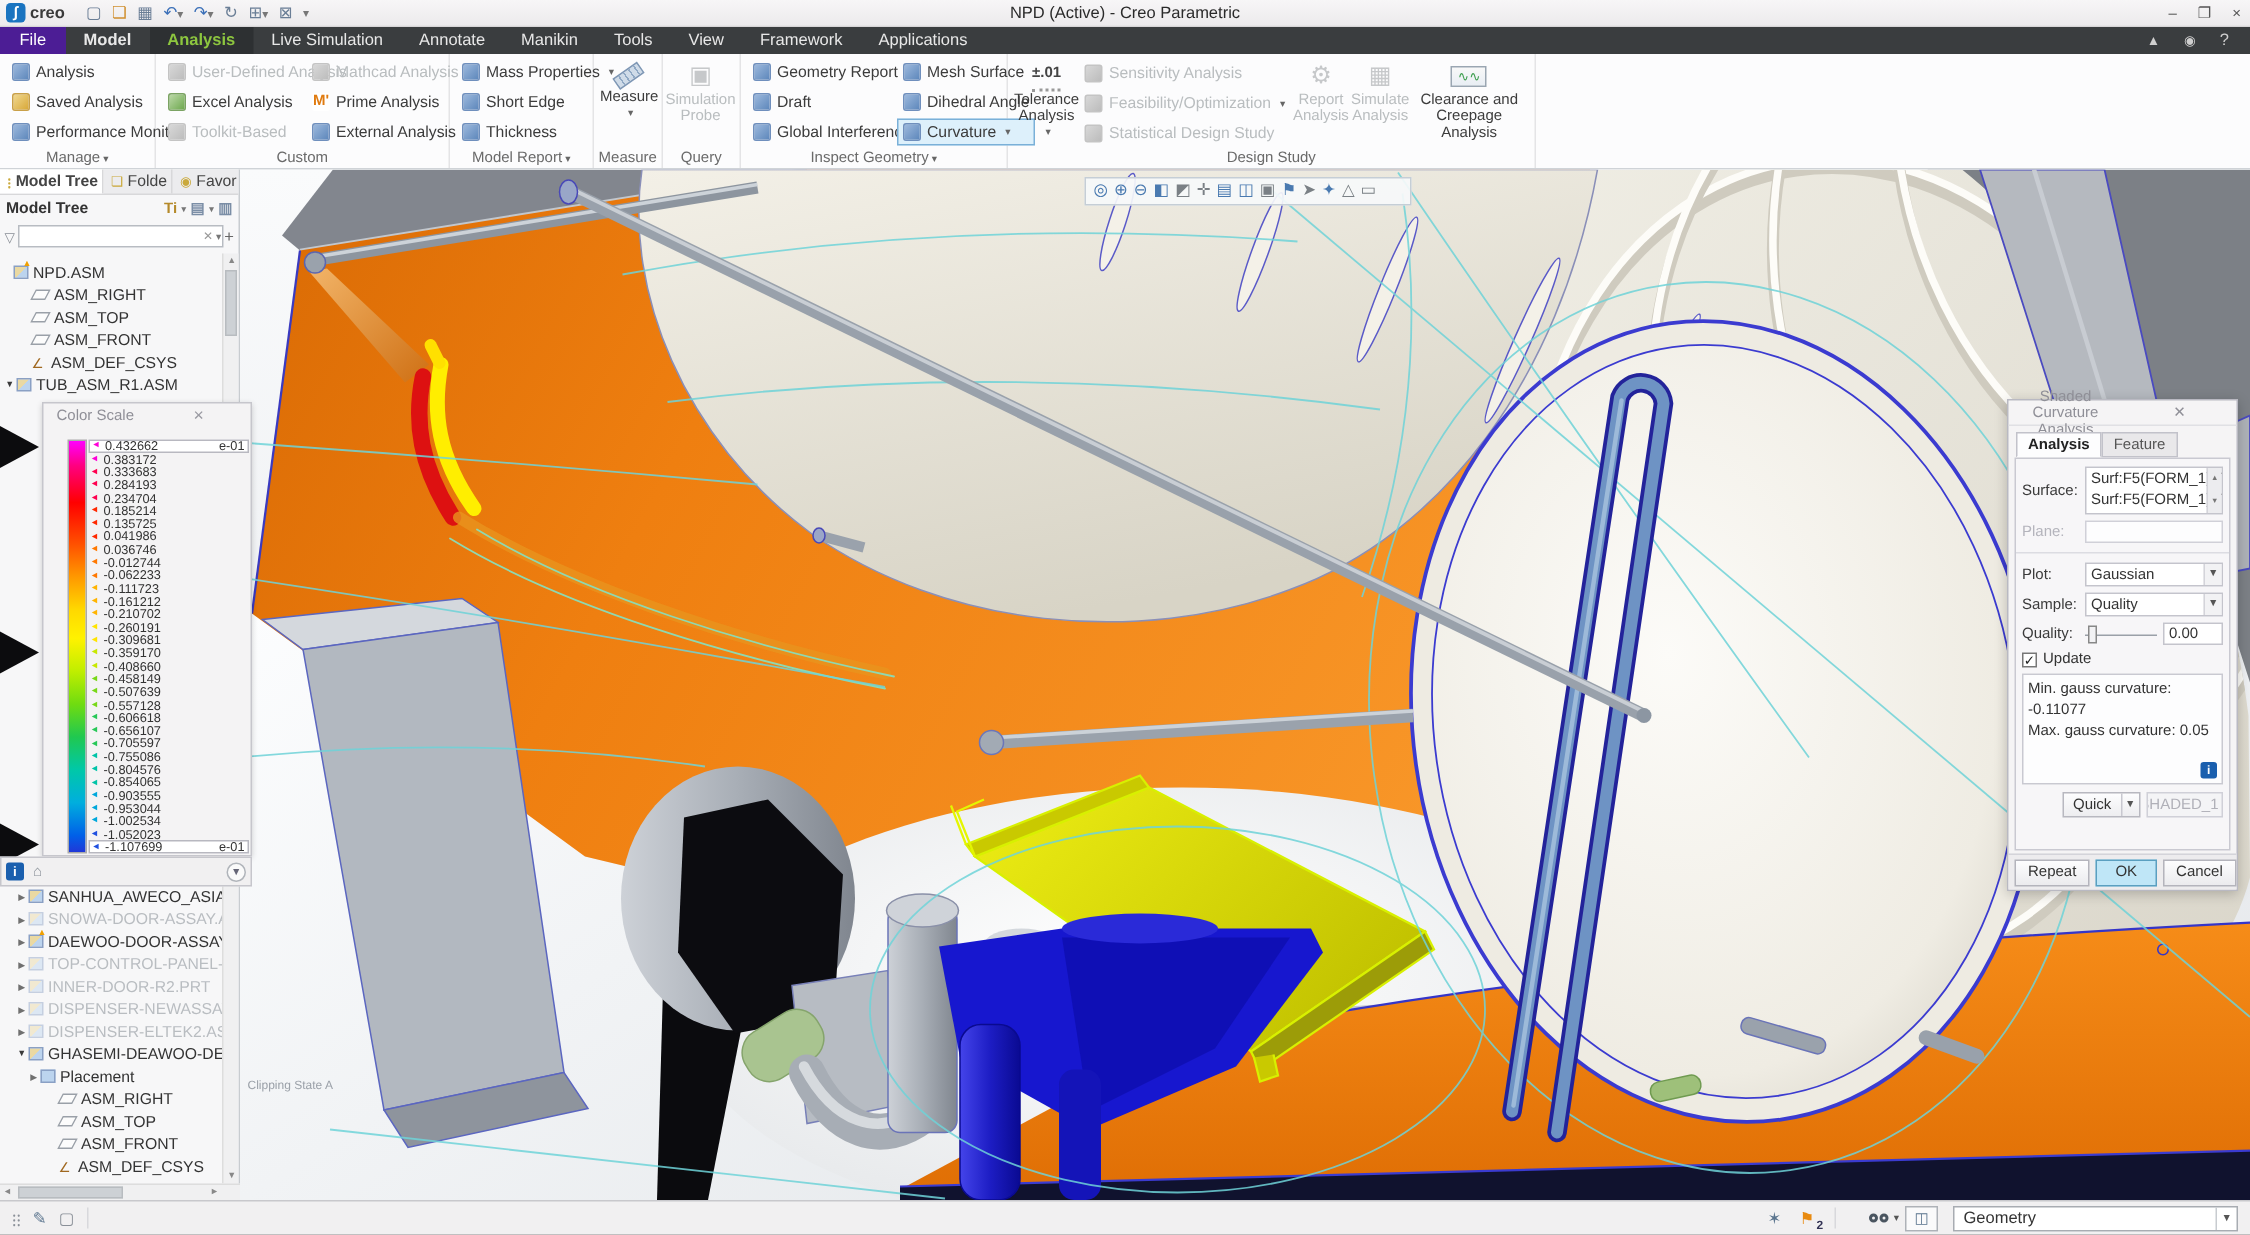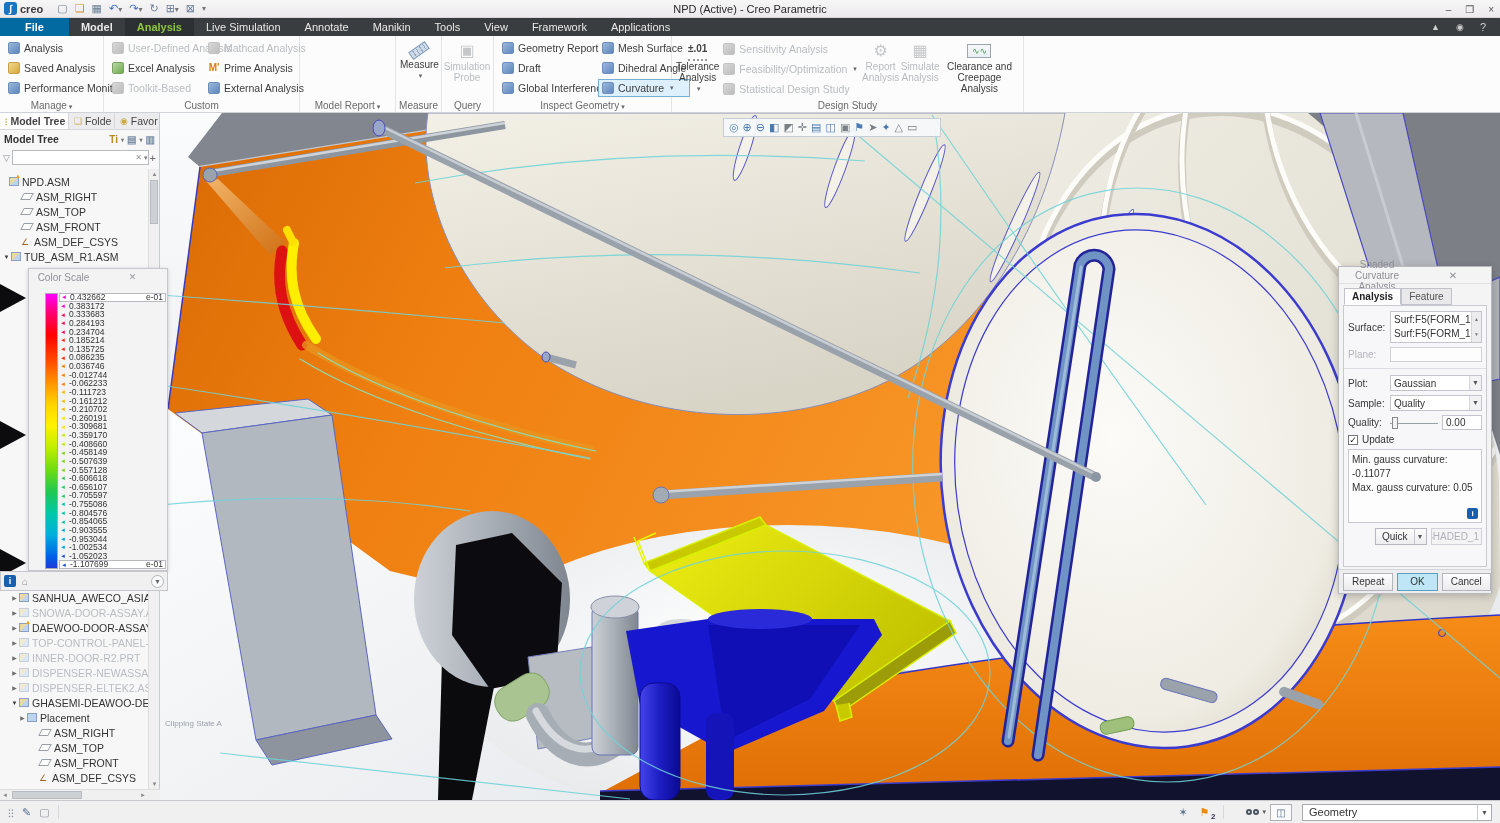--- a/index.html
+++ b/index.html
@@ -11,21 +11,21 @@
   .logo-text{margin-left:3px;font-size:11px;color:#3a3a3a;font-weight:bold;}
   .qat{display:flex;align-items:center;margin-left:14px;gap:7px;}
   .qicon{font-size:11px;color:#6a7e96;cursor:default;}
   .qicon.org{color:#d09030;} .qicon.blu{color:#3a6fb8;}
   .qcaret{font-size:8px;color:#777;}
   #win-title{position:absolute;left:0;right:0;text-align:center;font-size:11px;color:#2a2a2a;pointer-events:none;}
   .winbtns{position:absolute;right:6px;top:0;height:18px;display:flex;gap:14px;align-items:center;color:#555;font-size:10px;}
   
   #menubar{position:absolute;left:0;top:18px;width:1500px;height:18px;background:#3a3d3f;display:flex;align-items:stretch;}
   .mtab{padding:0 12px;line-height:18px;color:#e8e8e8;font-size:11px;cursor:default;}
-  .mtab.file{background:#0369a1;color:#fff;font-weight:bold;padding:0 25px;}
+  .mtab.file{background:#4c1d95;color:#fff;font-weight:normal;padding:0 13px;}
   .mtab.model{font-weight:bold;}
   .mtab.active{background:#2d3032;color:#8dc63f;font-weight:bold;}
   .menubar-right{margin-left:auto;display:flex;gap:16px;align-items:center;padding-right:14px;color:#cfcfcf;font-size:9px;}
   
   #ribbon{position:absolute;left:0;top:36px;width:1500px;height:77px;background:#fcfcfd;border-bottom:1px solid #cfd3d7;display:flex;}
   .rgroup{position:relative;height:100%;border-right:1px solid #e4e4e6;padding:3px 4px 13px 4px;display:flex;align-items:flex-start;}
   .rlabel{position:absolute;left:0;right:0;bottom:0;height:13px;text-align:center;font-size:10px;color:#6a6a6a;line-height:13px;}
   .rcol{display:flex;flex-direction:column;justify-content:flex-start;gap:2px;}
   .rbtn{display:flex;align-items:center;gap:4px;height:18px;padding:0 3px;font-size:10.5px;color:#3c3c3c;white-space:nowrap;cursor:default;border:1px solid transparent;}
   .rbtn.dis{color:#b9bdbf;}
@@ -250,20 +250,35 @@
             <span>Prime Analysis</span>
           </div>
         <div class="rbtn">
             <span class="ric"></span>
             <span>External Analysis</span>
           </div>
       </div>
       <div class="rlabel"><span>Custom</span></div>
     </div>
     <div class="rgroup" style="width:96px">
+      <div class="rcol">
+        <div class="rbtn">
+            <span class="ric"></span>
+            <span>Mass Properties</span>
+            <span class="caret">▾</span>
+          </div>
+        <div class="rbtn">
+            <span class="ric"></span>
+            <span>Short Edge</span>
+          </div>
+        <div class="rbtn">
+            <span class="ric"></span>
+            <span>Thickness</span>
+          </div>
+      </div>
       <div class="rlabel"><span>Model Report</span><span class="caret">▾</span></div>
     </div>
     <div class="rgroup" style="width:46px">
       <div class="rbig">
         <span class="ruler"></span>
         <span>Measure</span>
           <span class="caret">▾</span>
       </div>
       <div class="rlabel"><span>Measure</span></div>
     </div>
@@ -765,21 +780,21 @@
         <div class="csrow">
             <span class="csarrow">◄</span>
             <span class="csval">0.185214</span>
           </div>
         <div class="csrow">
             <span class="csarrow">◄</span>
             <span class="csval">0.135725</span>
           </div>
         <div class="csrow">
             <span class="csarrow">◄</span>
-            <span class="csval">0.086235</span>
+            <span class="csval">0.041986</span>
           </div>
         <div class="csrow">
             <span class="csarrow">◄</span>
             <span class="csval">0.036746</span>
           </div>
         <div class="csrow">
             <span class="csarrow">◄</span>
             <span class="csval">-0.012744</span>
           </div>
         <div class="csrow">

